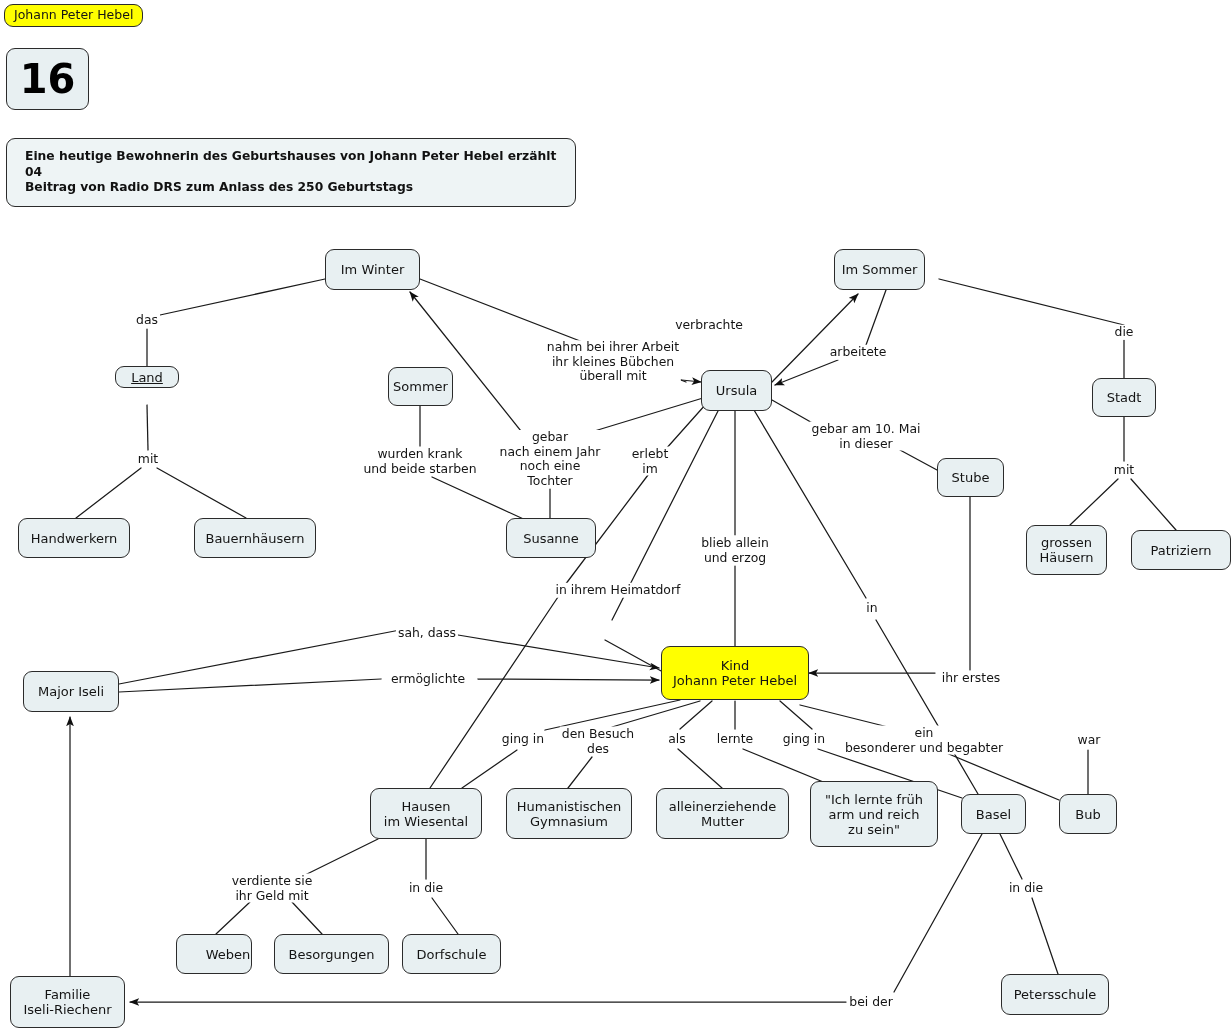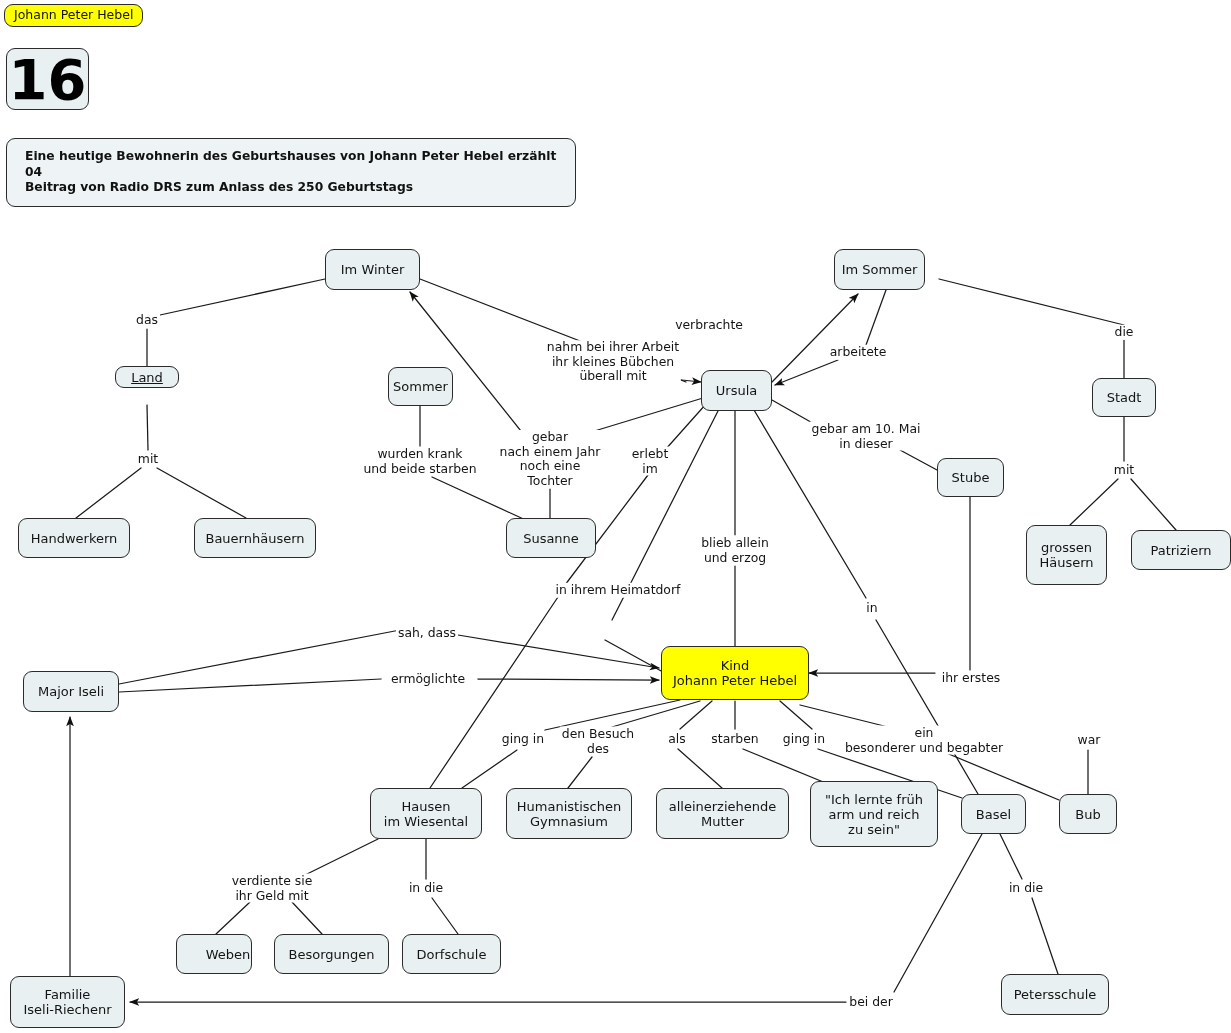--- a/index.html
+++ b/index.html
@@ -63,21 +63,21 @@
     left: 6px;
     top: 48px;
     width: 81px;
     height: 60px;
     background: #e8f0f2;
     border: 1.3px solid #2b2b2b;
     border-radius: 9px;
     display: flex;
     align-items: center;
     justify-content: center;
-    font-size: 56px;
+    font-size: 40px;
     font-weight: bold;
     color: #000;
     z-index: 6;
   }
   .desc-box {
     position: absolute;
     left: 6px;
     top: 138px;
     width: 570px;
     min-height: 58px;
@@ -217,21 +217,21 @@
       <div class="node" style="left: 325px; top: 249px; width: 95px; height: 41px;">Im Winter</div>
       <div class="node" style="left: 834px; top: 249px; width: 91px; height: 41px;">Im Sommer</div>
       <div class="node" style="left: 115px; top: 366px; width: 64px; height: 22px; text-decoration: underline;">Land</div>
       <div class="node" style="left: 388px; top: 367px; width: 65px; height: 39px;">Sommer</div>
       <div class="node" style="left: 701px; top: 370px; width: 71px; height: 41px;">Ursula</div>
       <div class="node" style="left: 1092px; top: 378px; width: 64px; height: 39px;">Stadt</div>
       <div class="node" style="left: 937px; top: 458px; width: 67px; height: 39px;">Stube</div>
       <div class="node" style="left: 18px; top: 518px; width: 112px; height: 40px;">Handwerkern</div>
       <div class="node" style="left: 194px; top: 518px; width: 122px; height: 40px;">Bauernhäusern</div>
       <div class="node" style="left: 506px; top: 518px; width: 90px; height: 40px;">Susanne</div>
-      <div class="node" style="left: 1026px; top: 525px; width: 81px; height: 60px;">grossen
+      <div class="node" style="left: 1026px; top: 525px; width: 81px; height: 50px;">grossen
 Häusern</div>
       <div class="node" style="left: 1131px; top: 530px; width: 100px; height: 40px;">Patriziern</div>
       <div class="node highlight" style="left: 661px; top: 646px; width: 148px; height: 54px;">Kind
 Johann Peter Hebel</div>
       <div class="node" style="left: 23px; top: 671px; width: 96px; height: 41px;">Major Iseli</div>
       <div class="node" style="left: 370px; top: 788px; width: 112px; height: 51px;">Hausen
 im Wiesental</div>
       <div class="node" style="left: 506px; top: 788px; width: 126px; height: 51px;">Humanistischen
 Gymnasium</div>
       <div class="node" style="left: 656px; top: 788px; width: 133px; height: 51px;">alleinerziehende
@@ -273,21 +273,21 @@
       <div class="edge-label" style="left: 618px; top: 590px;">in ihrem Heimatdorf</div>
       <div class="edge-label" style="left: 872px; top: 608px;">in</div>
       <div class="edge-label" style="left: 427px; top: 633px;">sah, dass</div>
       <div class="edge-label" style="left: 428px; top: 679px;">ermöglichte</div>
       <div class="edge-label" style="left: 971px; top: 678px;">ihr erstes</div>
       <div class="edge-label" style="left: 1089px; top: 740px;">war</div>
       <div class="edge-label" style="left: 523px; top: 739px;">ging in</div>
       <div class="edge-label" style="left: 598px; top: 741px;">den Besuch
 des</div>
       <div class="edge-label" style="left: 677px; top: 739px;">als</div>
-      <div class="edge-label" style="left: 735px; top: 739px;">starben</div>
+      <div class="edge-label" style="left: 735px; top: 739px;">lernte</div>
       <div class="edge-label" style="left: 804px; top: 739px;">ging in</div>
       <div class="edge-label" style="left: 924px; top: 740px;">ein
 besonderer und begabter</div>
       <div class="edge-label" style="left: 272px; top: 888px;">verdiente sie
 ihr Geld mit</div>
       <div class="edge-label" style="left: 426px; top: 888px;">in die</div>
       <div class="edge-label" style="left: 1026px; top: 888px;">in die</div>
       <div class="edge-label" style="left: 871px; top: 1002px;">bei der</div>
     </div>
 

